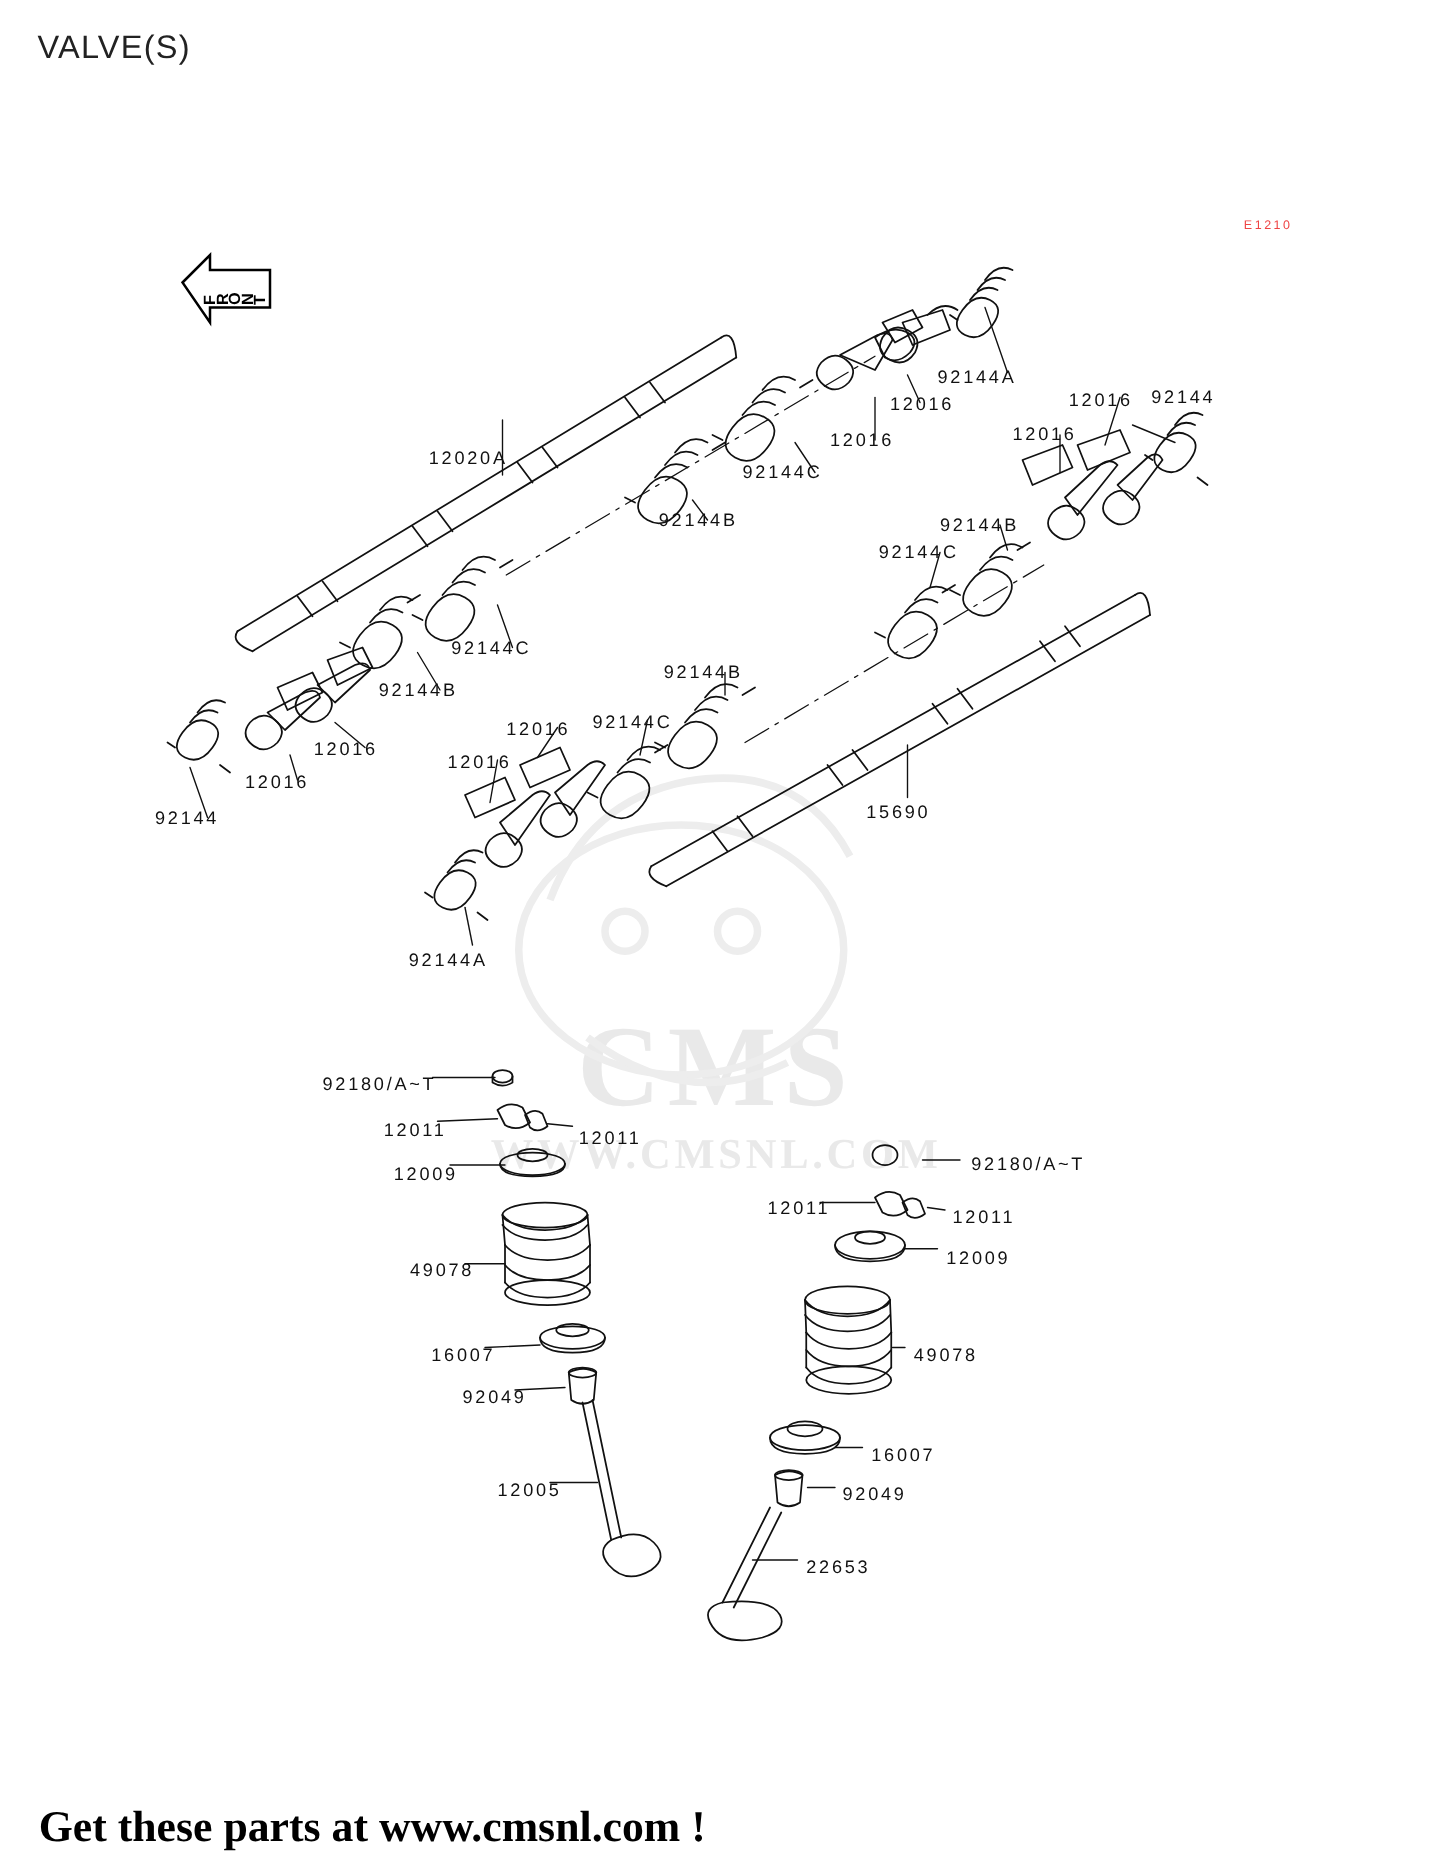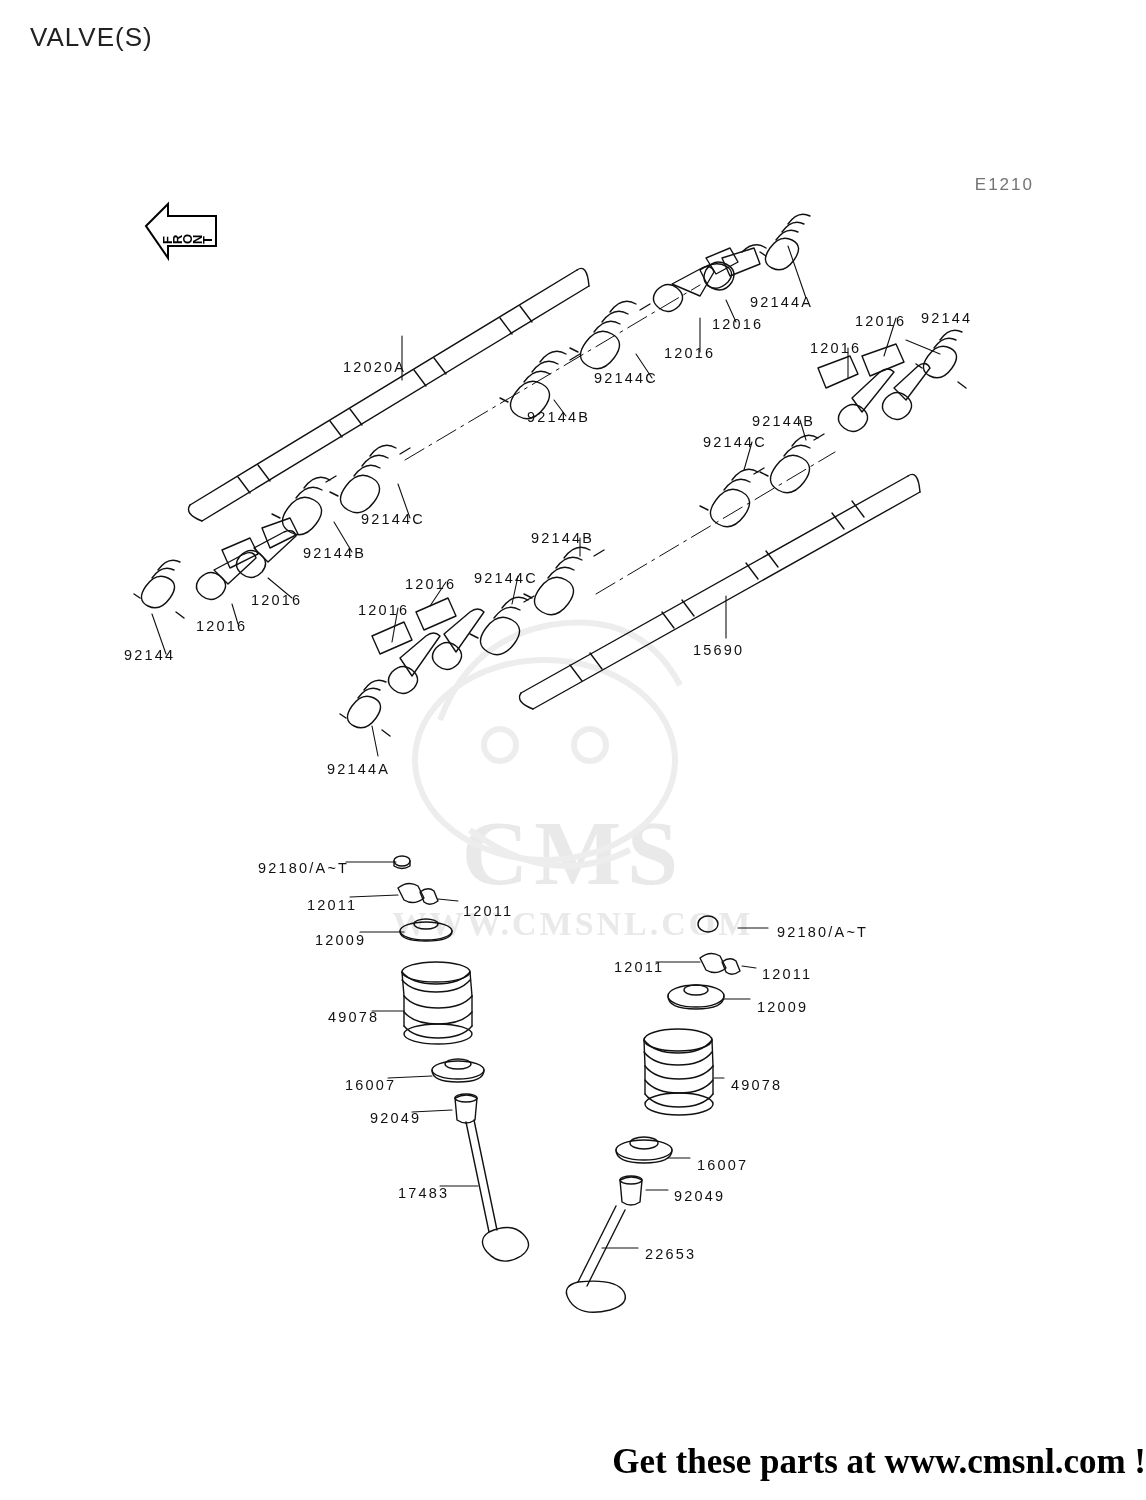--- a/index.html
+++ b/index.html
@@ -25,30 +25,30 @@
     left: 30px;
     top: 22px;
     font-size: 26px;
     letter-spacing: 1px;
     color: #222;
   }
   .diag-code {
     position: absolute;
     right: 112px;
     top: 175px;
-    font-size: 17px;
+    font-size: 10px;
     letter-spacing: 2px;
-    color: #737373;
+    color: #ef4444;
   }
   .footer {
     position: absolute;
     left: 0;
-    right: 0;
+    right: 16px;
     bottom: 18px;
-    text-align: right;
+    text-align: left;
     font-family: "Liberation Serif", serif;
     font-weight: bold;
     font-size: 35px;
     letter-spacing: 0px;
     color: #000;
     margin-left: 31px;
   }
   
   .wm {
     position: absolute;
@@ -486,19 +486,19 @@
       <div class="lbl" style="left: 777px; top: 924px;">92180/A~T</div>
       <div class="lbl" style="left: 614px; top: 959px;">12011</div>
       <div class="lbl" style="left: 762px; top: 966px;">12011</div>
       <div class="lbl" style="left: 757px; top: 999px;">12009</div>
       <div class="lbl" style="left: 328px; top: 1009px;">49078</div>
       <div class="lbl" style="left: 731px; top: 1077px;">49078</div>
       <div class="lbl" style="left: 345px; top: 1077px;">16007</div>
       <div class="lbl" style="left: 370px; top: 1110px;">92049</div>
       <div class="lbl" style="left: 697px; top: 1157px;">16007</div>
       <div class="lbl" style="left: 674px; top: 1188px;">92049</div>
-      <div class="lbl" style="left: 398px; top: 1185px;">17483</div>
+      <div class="lbl" style="left: 398px; top: 1185px;">12005</div>
       <div class="lbl" style="left: 645px; top: 1246px;">22653</div>
     </div>
 
   <div class="footer">Get these parts at www.cmsnl.com !</div>
 
 </div>
 
 </body></html>

